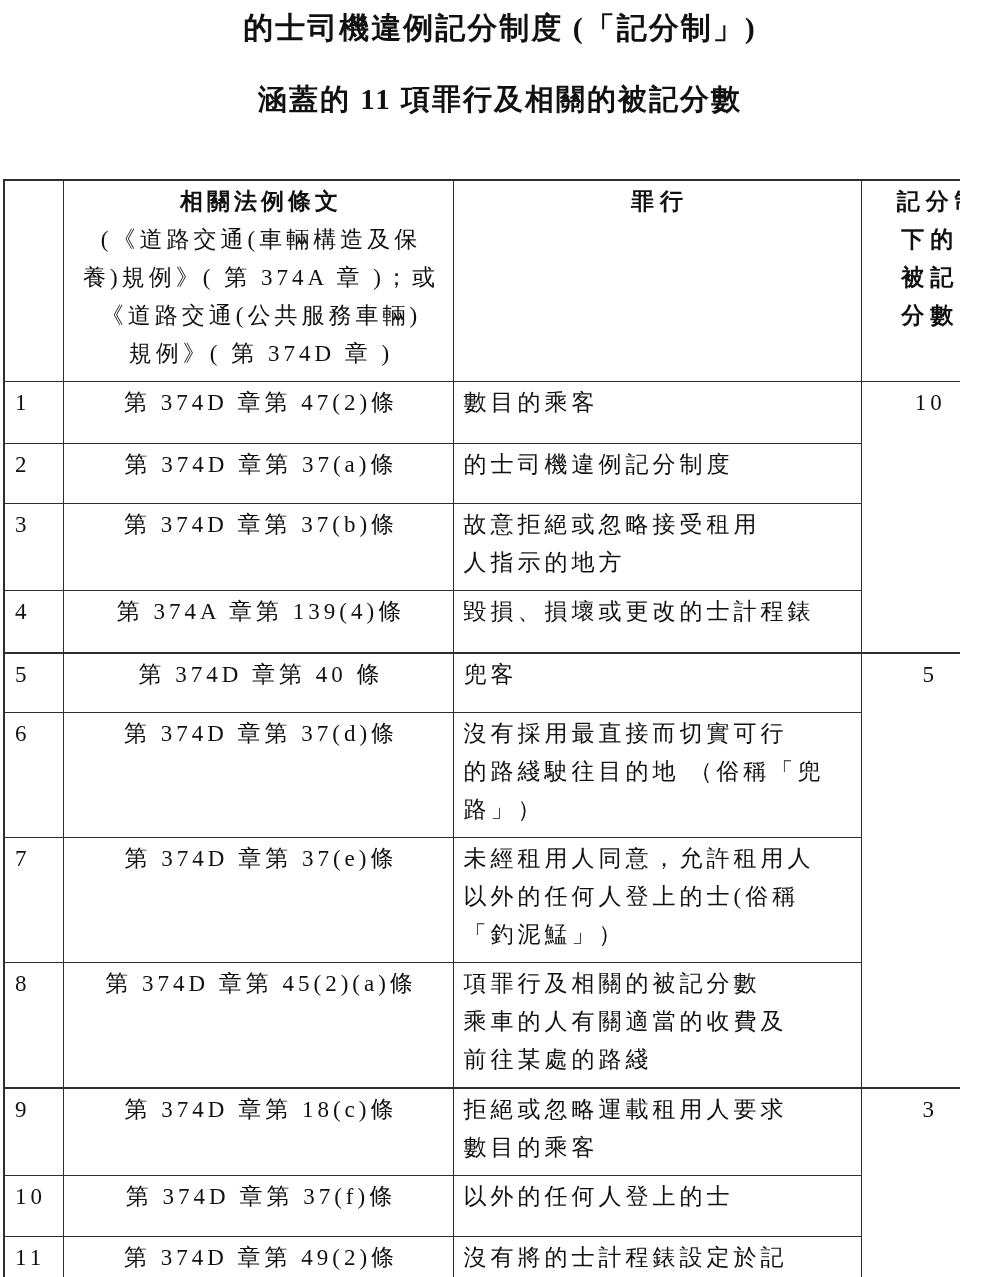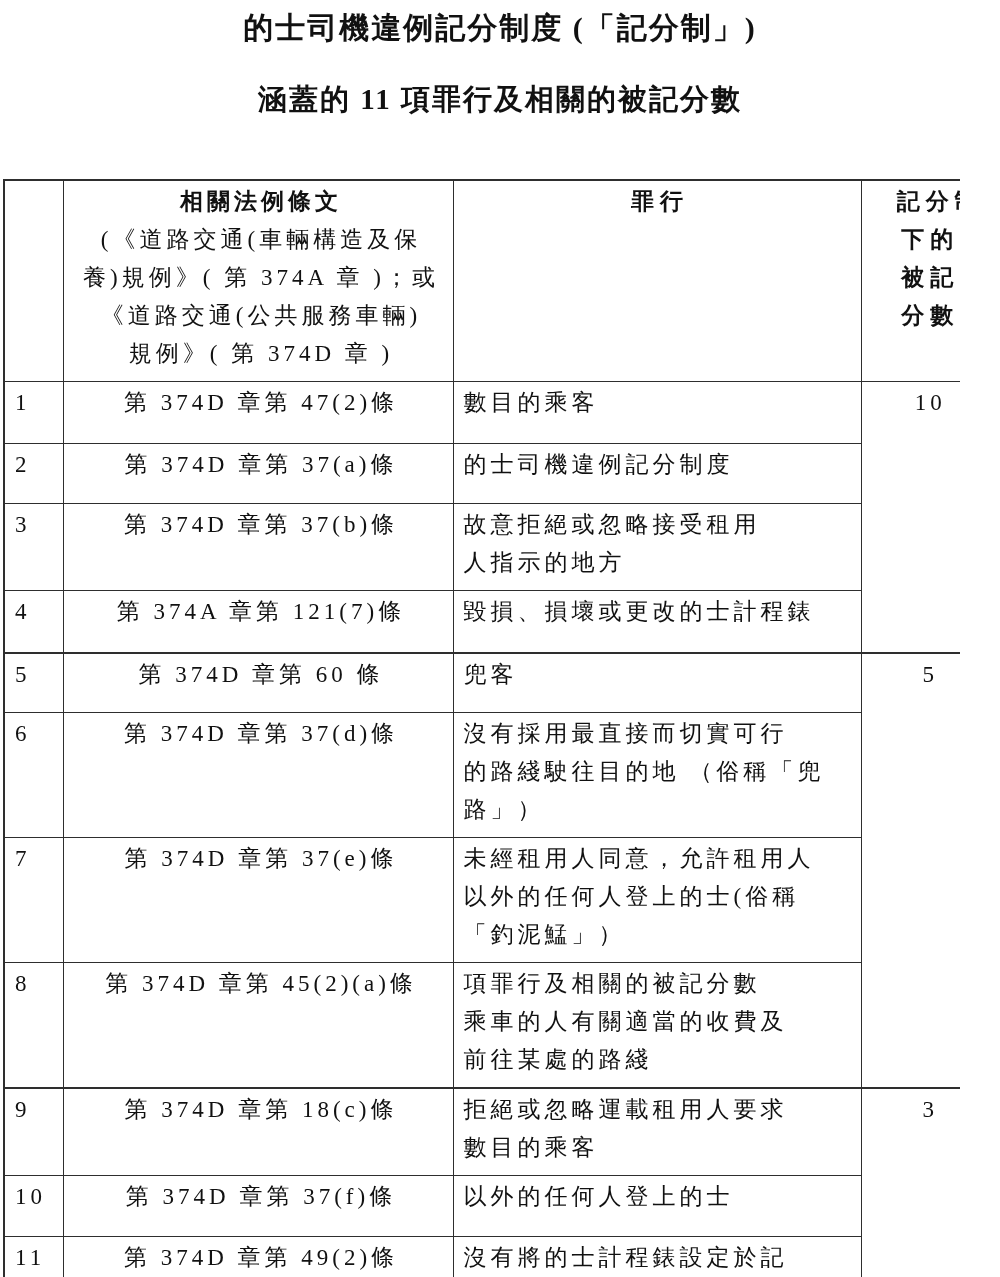--- a/index.html
+++ b/index.html
@@ -143,26 +143,26 @@
       <td class="c-off">的士司機違例記分制度</td>
     </tr>
         <tr style="height: 79px;">
       <td class="c-num">3</td>
       <td class="c-law">第 374D 章第 37(b)條</td>
       <td class="c-off">故意拒絕或忽略接受租用
 人指示的地方</td>
     </tr>
         <tr style="height: 62px;">
       <td class="c-num">4</td>
-      <td class="c-law">第 374A 章第 121(7)條</td>
+      <td class="c-law">第 374A 章第 139(4)條</td>
       <td class="c-off">毀損、損壞或更改的士計程錶</td>
     </tr>
         <tr class="group-start" style="height: 60px;">
       <td class="c-num">5</td>
-      <td class="c-law">第 374D 章第 60 條</td>
+      <td class="c-law">第 374D 章第 40 條</td>
       <td class="c-off">兜客</td>
     <td class="c-pts" rowspan="4">5</td>
         </tr>
         <tr style="height: 118px;">
       <td class="c-num">6</td>
       <td class="c-law">第 374D 章第 37(d)條</td>
       <td class="c-off">沒有採用最直接而切實可行
 的路綫駛往目的地 （俗稱「兜
 路」）</td>
     </tr>

